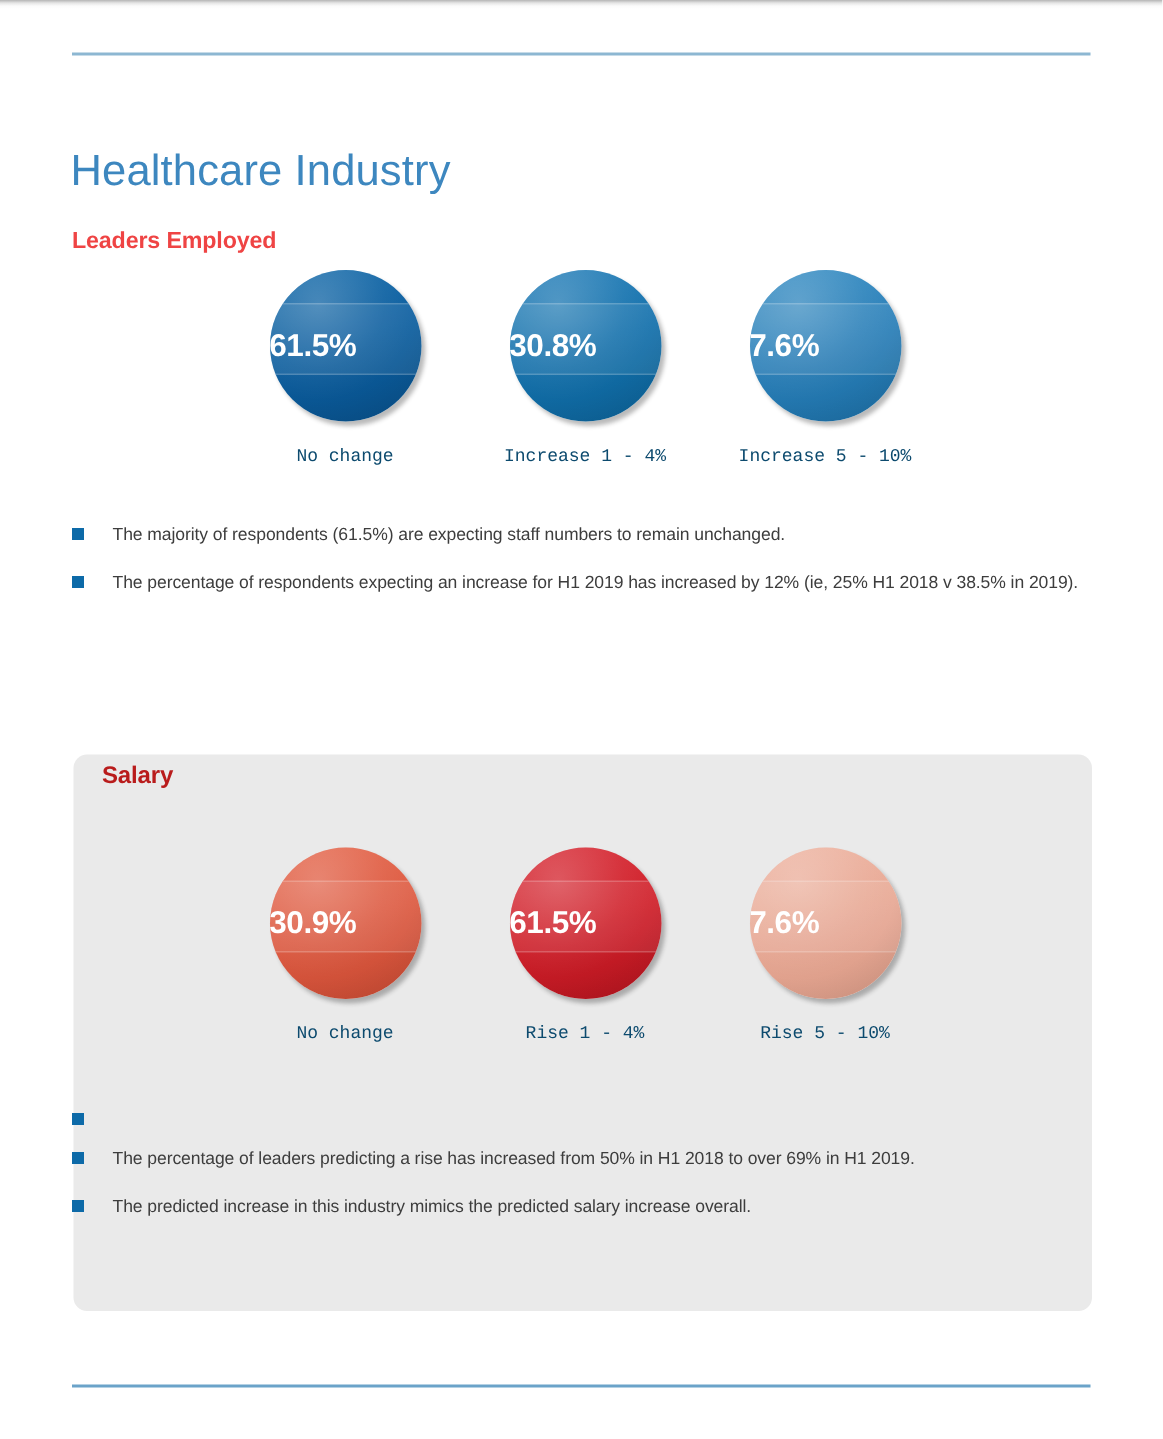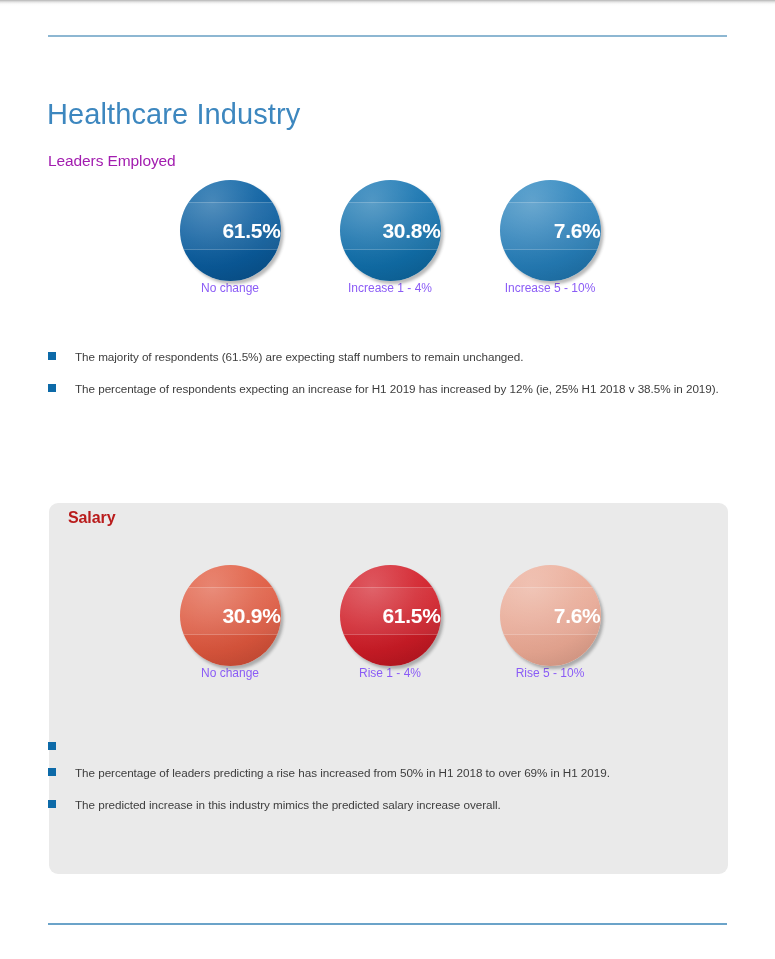--- a/index.html
+++ b/index.html
@@ -57,22 +57,22 @@
     font-weight: 400;
     color: #3d87bf;
     letter-spacing: 0.1px;
     line-height: 38px;
   }
   .section-heading {
     position: absolute;
     left: 48px;
     top: 139px;
     font-size: 15.5px;
-    font-weight: normal;
-    color: #a21caf;
+    font-weight: bold;
+    color: #ef4444;
     letter-spacing: -0.1px;
   }
 
   
   .circle-row {
     position: absolute;
     left: 160px;
     width: 460px;
     display: flex;
     justify-content: space-between;
@@ -86,21 +86,21 @@
     flex-direction: column;
     align-items: center;
   }
   .bubble {
     position: relative;
     width: 101px;
     height: 101px;
     border-radius: 50%;
     display: flex;
     align-items: center;
-    justify-content: flex-end;
+    justify-content: flex-start;
     box-shadow: 2.5px 3px 3px rgba(40,40,40,0.32);
     overflow: hidden;
   }
   
   .bubble::before {
     content: "";
     position: absolute;
     left: 0; right: 0;
     top: 22%;
     height: 45%;
@@ -124,23 +124,25 @@
   }
   .bubble-value {
     position: relative;
     z-index: 3;
     color: #ffffff;
     font-size: 21px;
     font-weight: bold;
     letter-spacing: -0.3px;
   }
   .bubble-label {
+    margin-top: 16px;
     font-size: 12px;
-    color: #8b5cf6;
+    color: #0c4a6e;
     white-space: nowrap;
+    font-family: Liberation Mono, monospace;
   }
 
   
   .bullet-list {
     position: absolute;
     left: 48px;
     width: 680px;
   }
   .bullet-list.blue-bullets { top: 348px; }
   .bullet-list.red-bullets  { top: 738px; width: 620px; }

